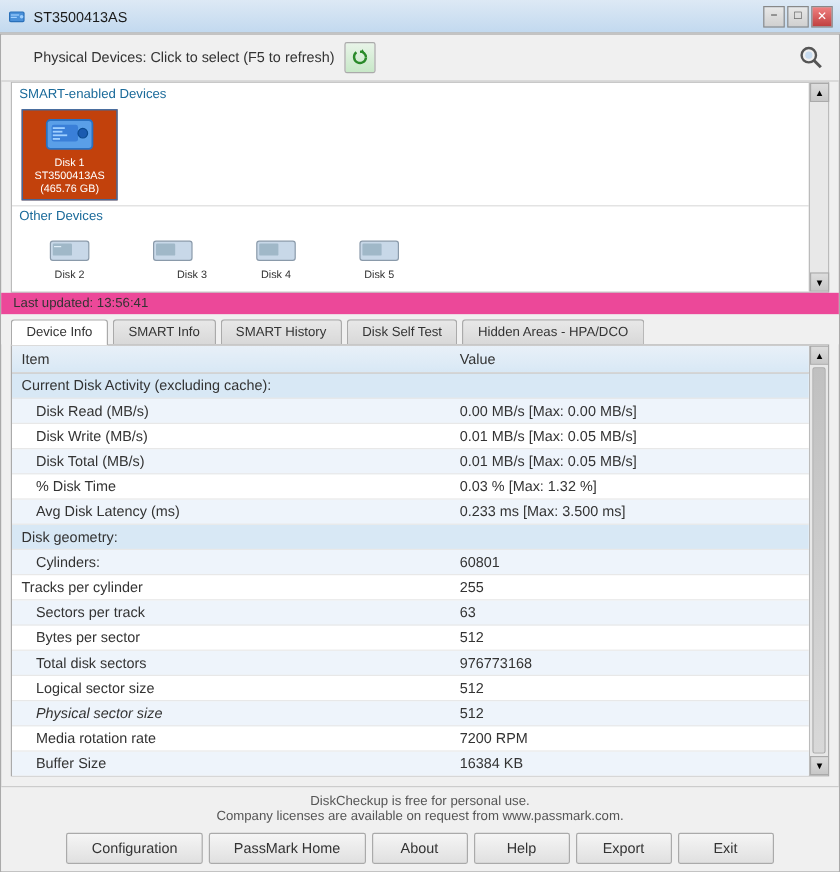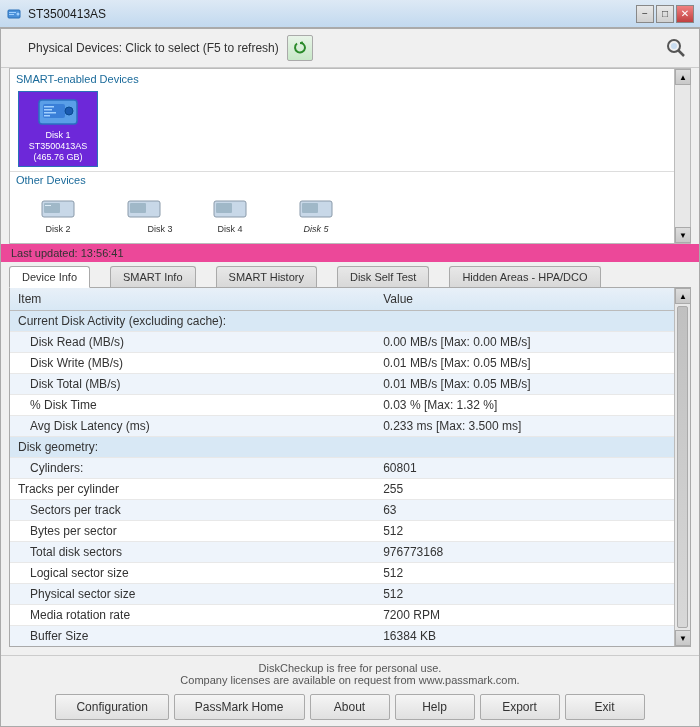--- a/index.html
+++ b/index.html
@@ -114,21 +114,21 @@
     }
     .device-item {
       display: flex;
       flex-direction: column;
       align-items: center;
       padding: 4px;
       cursor: pointer;
       width: 80px;
     }
     .device-item.selected {
-      background: #6d28d9;
+      background: #c2410c;
       border: 1px solid #2a70b9;
     }
     .device-item.selected .device-label {
       color: white;
     }
     .device-label {
       font-size: 10px;
       text-align: center;
       color: #333;
       line-height: 1.2;
@@ -175,21 +175,21 @@
       font-size: 11px;
       color: #333;
       background: #ec4899;
     }
 
     
     .tabs-bar {
       display: flex;
       padding: 4px 8px 0;
       background: #f0f0f0;
-      gap: 20px;
+      gap: 4px;
     }
     .tab {
       padding: 4px 12px;
       border: 1px solid #aaa;
       border-bottom: none;
       background: linear-gradient(to bottom, #e8e8e8, #d8d8d8);
       cursor: pointer;
       font-size: 11px;
       color: #333;
       border-radius: 3px 3px 0 0;
@@ -380,21 +380,21 @@
               <ellipse cx="28" cy="12" r="3" fill="#888" stroke="#666" stroke-width="0.5"></ellipse>
             </svg>
             <div class="device-label" style="font-size:9px;">Disk 4</div>
           </div>
           <div class="device-item">
             <svg width="36" height="26" viewBox="0 0 36 26">
               <rect x="2" y="5" width="32" height="16" rx="2" fill="#c8d8e8" stroke="#8a9aaa" stroke-width="1"></rect>
               <rect x="4" y="7" width="16" height="10" rx="1" fill="#a0b8c8"></rect>
               <ellipse cx="28" cy="12" r="3" fill="#888" stroke="#666" stroke-width="0.5"></ellipse>
             </svg>
-            <div class="device-label" style="font-size:9px;font-style:italic;">Disk 5</div>
+            <div class="device-label" style="font-size:9px;">Disk 5</div>
           </div>
         </div>
       </div>
 
       <div class="device-panel-scrollbar">
         <div class="scroll-btn">▲</div>
         <div class="scroll-track"></div>
         <div class="scroll-btn">▼</div>
       </div>
     </div>
@@ -464,21 +464,21 @@
             </tr>
             <tr>
               <td style="padding-left: 20px;">Total disk sectors</td>
               <td>976773168</td>
             </tr>
             <tr>
               <td style="padding-left: 20px;">Logical sector size</td>
               <td>512</td>
             </tr>
             <tr>
-              <td style="padding-left: 20px;">Physical sector size</td>
+              <td style="padding-left: 20px; font-style: italic;">Physical sector size</td>
               <td>512</td>
             </tr>
             <tr>
               <td style="padding-left: 20px;">Media rotation rate</td>
               <td>7200 RPM</td>
             </tr>
             <tr>
               <td style="padding-left: 20px;">Buffer Size</td>
               <td>16384 KB</td>
             </tr>

